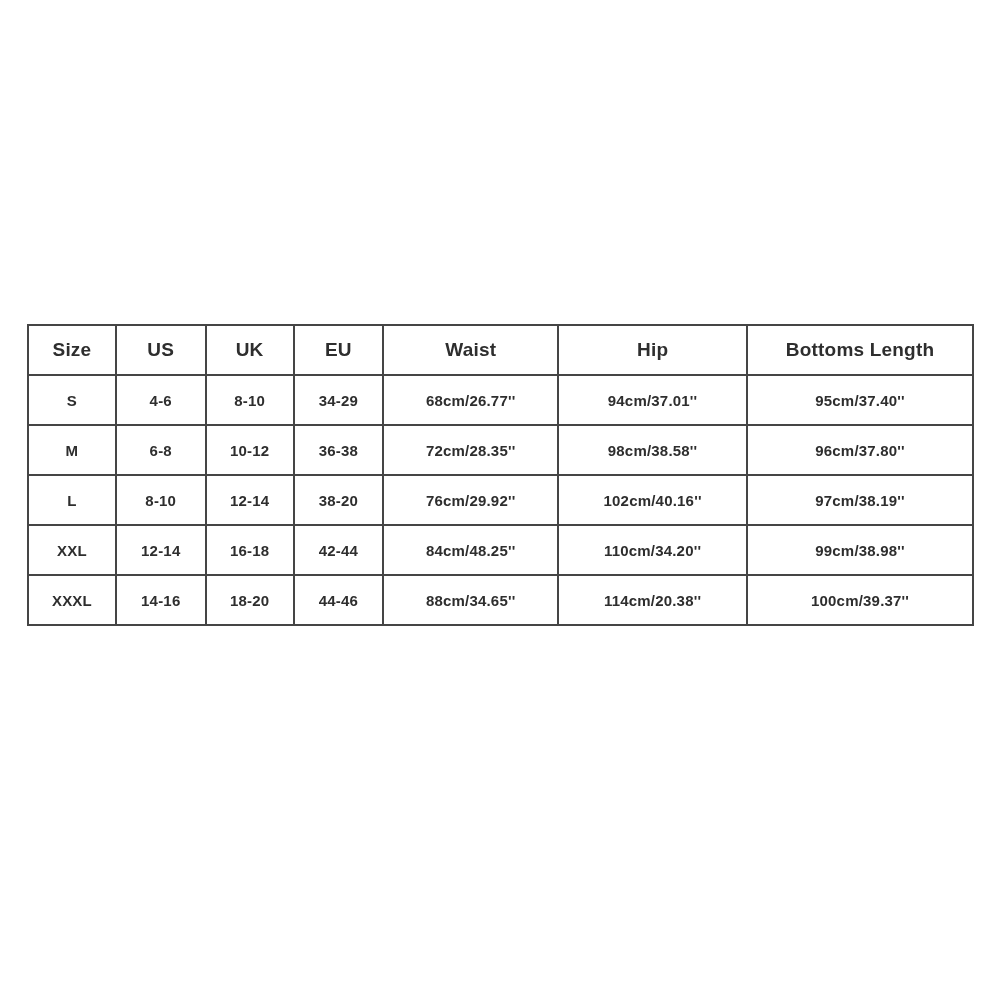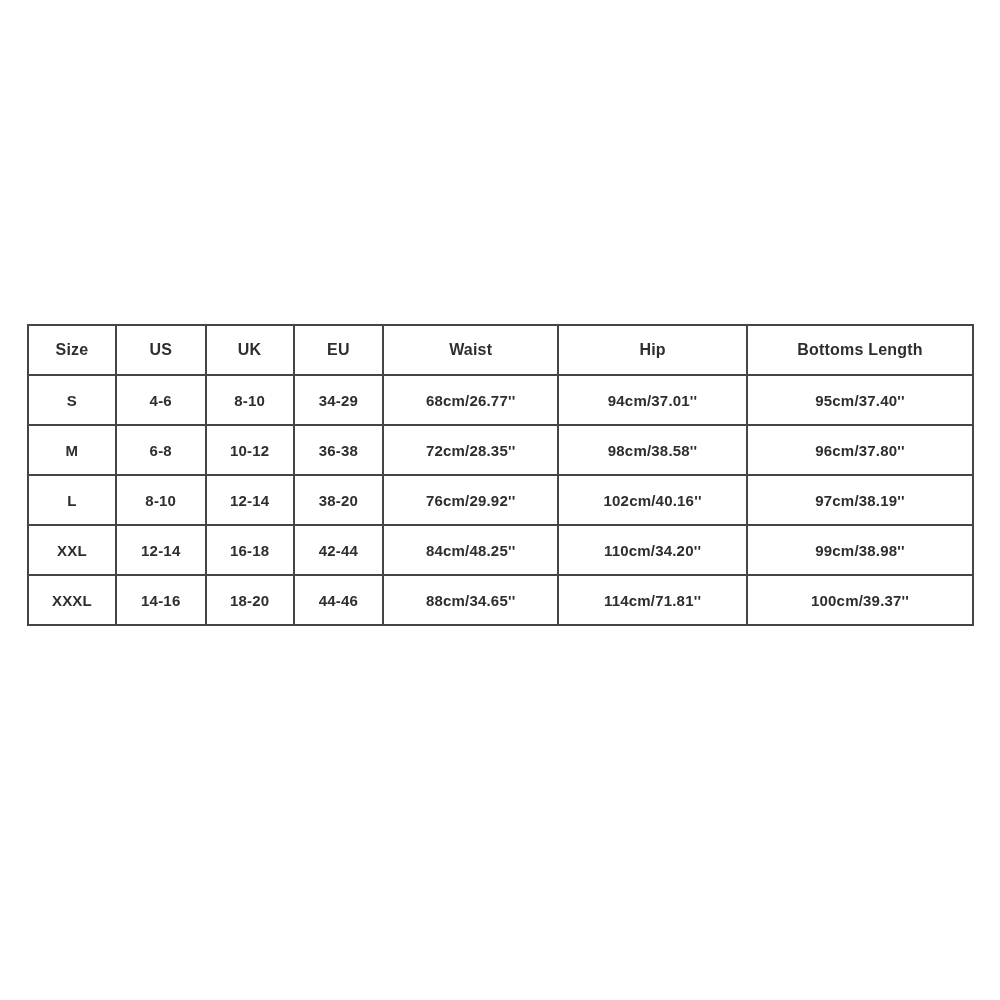--- a/index.html
+++ b/index.html
@@ -33,21 +33,21 @@
     height: 48px;
     padding: 0 2px;
     font-size: 15px;
     font-weight: bold;
     color: #2e2e2e;
     letter-spacing: 0.2px;
     overflow: hidden;
     white-space: nowrap;
   }
   table.size-chart th {
-    font-size: 16px;
+    font-size: 19px;
   }
   col.c-size { width: 9.3%; }
   col.c-us   { width: 9.5%; }
   col.c-uk   { width: 9.3%; }
   col.c-eu   { width: 9.5%; }
   col.c-waist{ width: 18.5%; }
   col.c-hip  { width: 20.0%; }
   col.c-bl   { width: 23.9%; }
 </style>
 </head>
@@ -112,19 +112,19 @@
             <td>84cm/48.25''</td>
             <td>110cm/34.20''</td>
             <td>99cm/38.98''</td>
           </tr>
           <tr>
             <td>XXXL</td>
             <td>14-16</td>
             <td>18-20</td>
             <td>44-46</td>
             <td>88cm/34.65''</td>
-            <td>114cm/71.81''</td>
+            <td>114cm/20.38''</td>
             <td>100cm/39.37''</td>
           </tr>
         </tbody>
     </table>
   </div>
 </div>
 
 </body></html>

